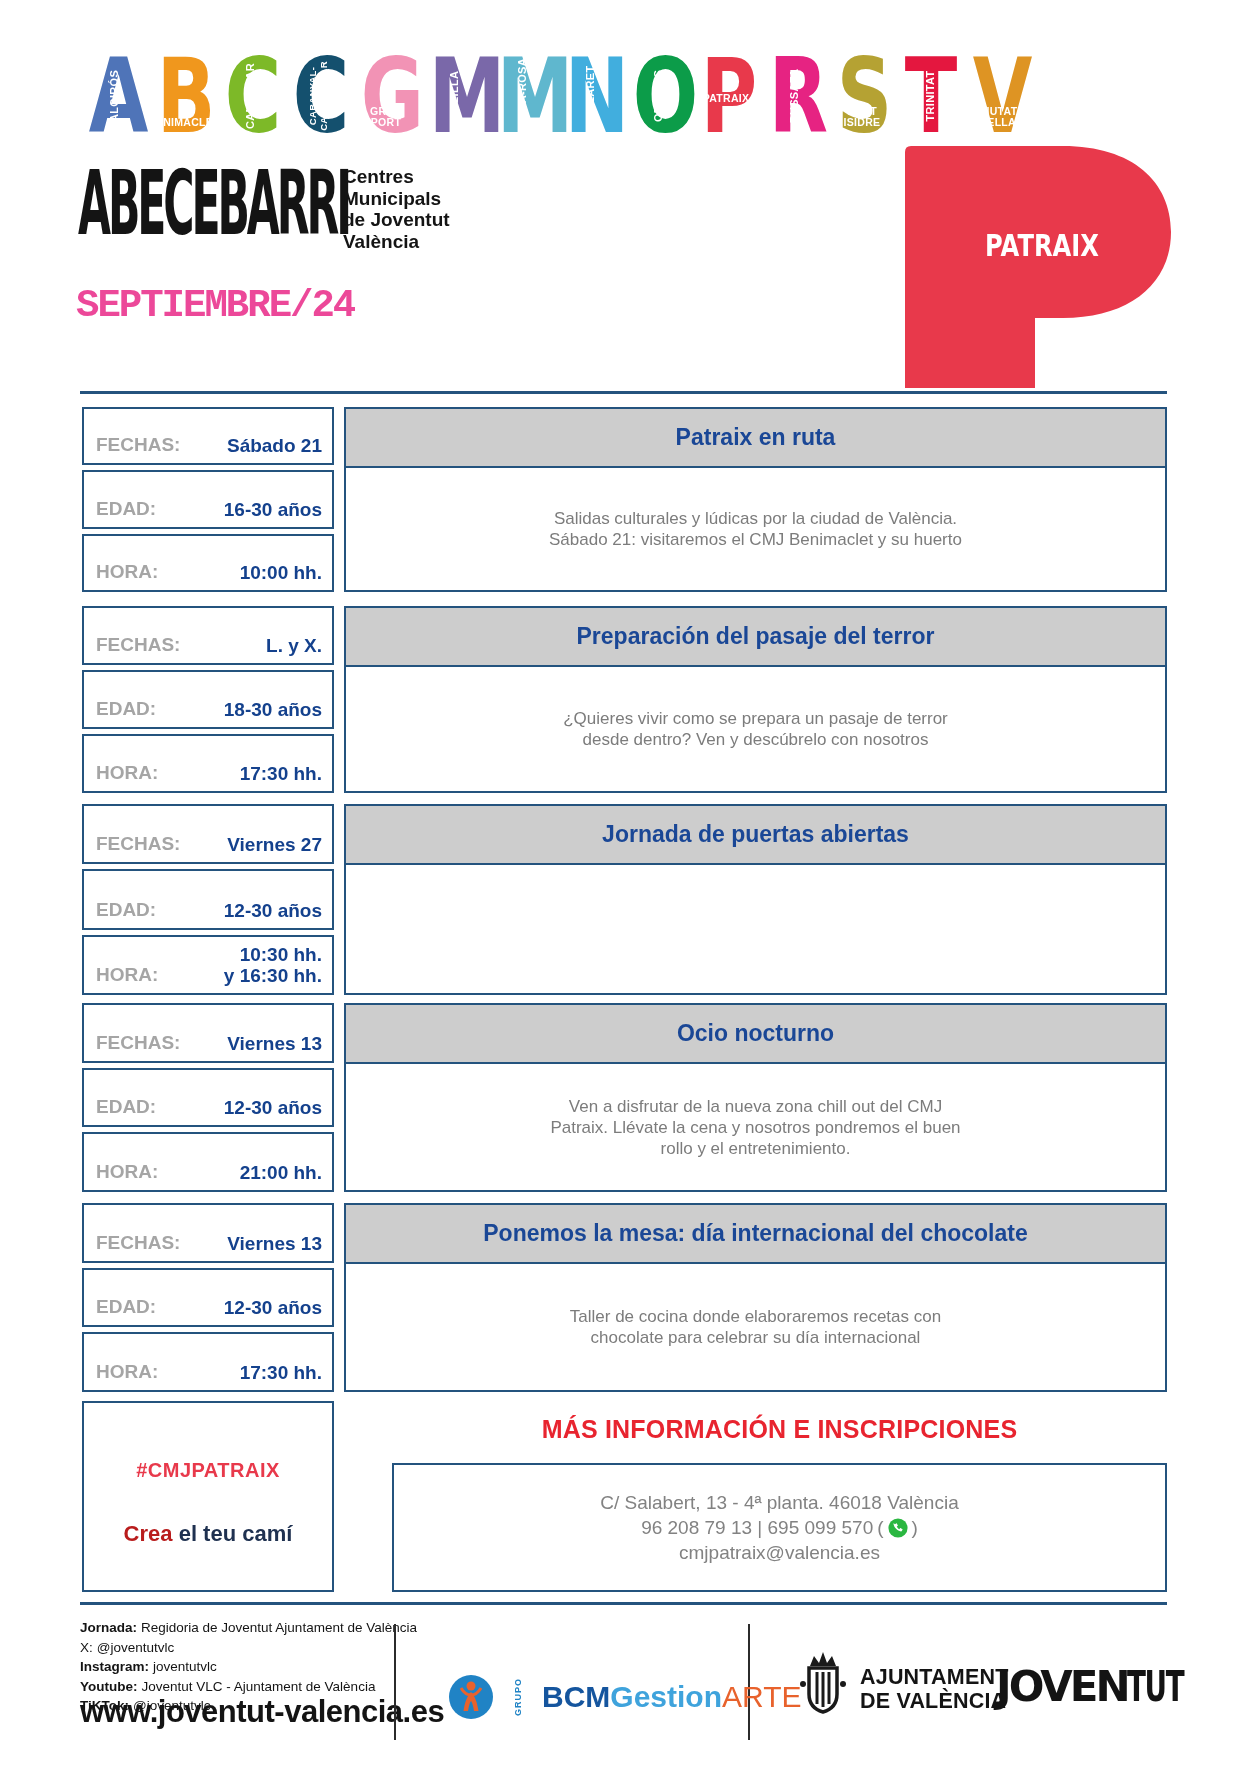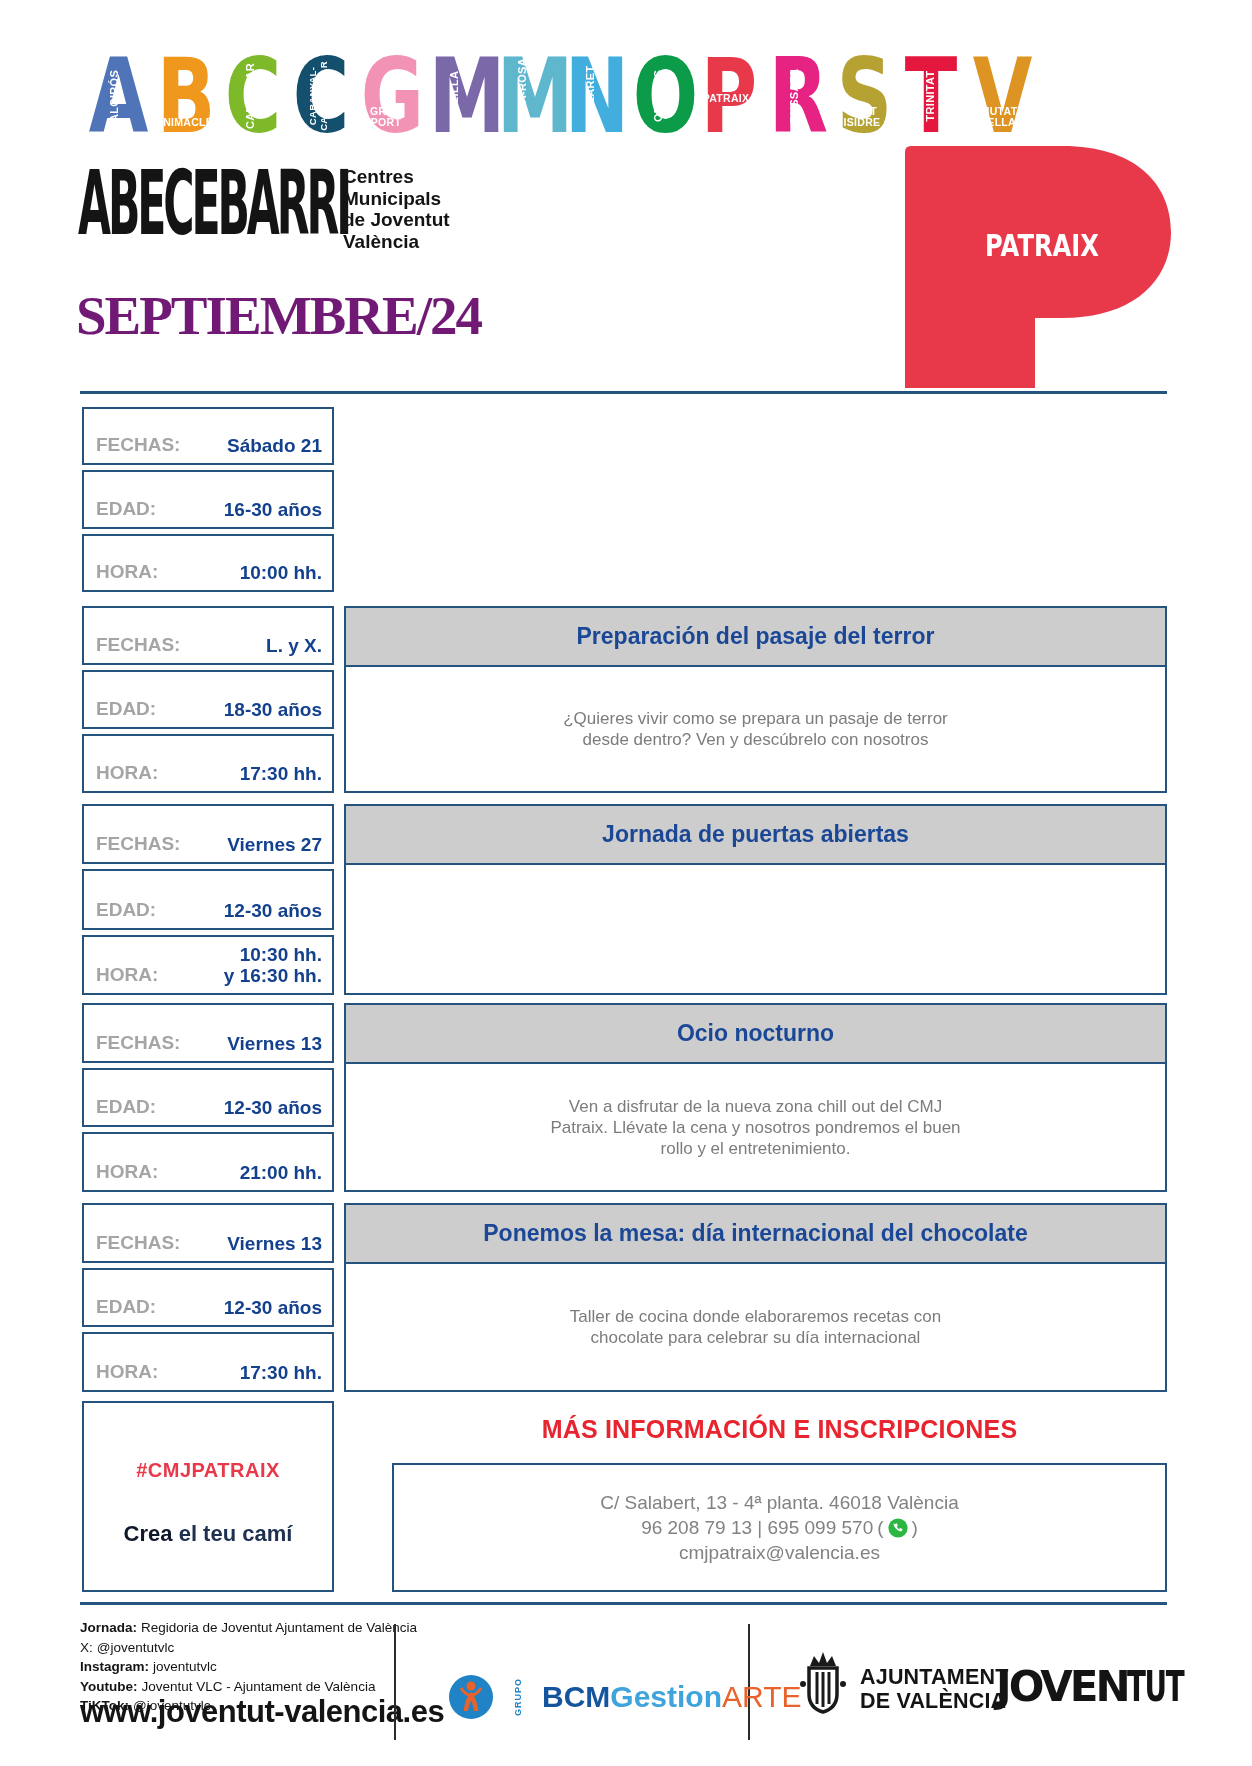--- a/index.html
+++ b/index.html
@@ -19,22 +19,22 @@
                  justify-content:center;align-items:center;transform:rotate(-90deg);}
   .alpha-label.h{left:0;right:0;bottom:16px;font-size:10.5px;}
 
   
   .logo-word{position:absolute;left:78px;top:164px;font-size:82px;line-height:74px;
              font-weight:bold;font-family:"DejaVu Sans",sans-serif;color:#141414;
              letter-spacing:-6px;transform:scale(0.52,1.08);transform-origin:left top;white-space:nowrap;}
   .org-name{position:absolute;left:343px;top:166px;font-size:19px;font-weight:bold;
             line-height:21.5px;color:#141414;}
   .bigp{position:absolute;left:905px;top:146px;}
-  .month{position:absolute;left:76px;top:284px;font-family:Liberation Serif, serif;
-         font-weight:bold;font-size:55px;color:#701a75;letter-spacing:-2px;white-space:nowrap;}
+  .month{position:absolute;left:76px;top:284px;font-family:Liberation Mono, monospace;
+         font-weight:bold;font-size:39px;color:#ec4899;letter-spacing:-2px;white-space:nowrap;}
   .rule{position:absolute;left:80px;top:391px;width:1087px;height:3px;background:#24537E;}
 
   
   .event{position:absolute;left:82px;width:1085px;}
   .lcol{position:absolute;left:0;top:0;bottom:0;width:252px;display:flex;flex-direction:column;gap:5px;}
   .lcell{flex:1;border:2px solid #24537E;background:#fff;display:flex;align-items:flex-end;
          justify-content:space-between;padding:0 10px 7px 12px;box-sizing:border-box;}
   .lbl{font-size:19px;font-weight:bold;color:#A5A5A5;}
   .lval{font-size:19px;font-weight:bold;color:#14418D;text-align:right;line-height:21px;}
   .lval span{display:block;}
@@ -46,21 +46,21 @@
   .rhead span{font-size:23px;font-weight:bold;color:#1A4796;}
   .rbody{flex:1;display:flex;align-items:center;justify-content:center;}
   .rbody p{margin:0;max-width:420px;text-align:center;font-size:17px;line-height:21px;color:#7C7C7C;}
 
   
   .info-left{position:absolute;left:0;top:0;bottom:0;width:252px;border:2px solid #24537E;
              box-sizing:border-box;background:#fff;}
   .hashtag{position:absolute;left:0;right:0;top:56px;text-align:center;font-size:20px;
            font-weight:bold;color:#E8394B;letter-spacing:.5px;}
   .slogan{position:absolute;left:0;right:0;top:118px;text-align:center;font-size:22px;font-weight:bold;}
-  .slogan .s-red{color:#0f172a;}
+  .slogan .s-red{color:#b91c1c;}
   .slogan .s-dark{color:#1F3150;}
   .info-right{position:absolute;left:262px;top:0;right:0;bottom:0;margin-left:48px;}
   .info-title{height:56px;display:flex;align-items:center;justify-content:center;
               color:#E8242F;font-weight:bold;font-size:25px;letter-spacing:.2px;}
   .info-box{position:absolute;left:0;right:0;top:62px;bottom:0;border:2px solid #24537E;
             box-sizing:border-box;display:flex;flex-direction:column;align-items:center;
             justify-content:center;gap:1px;color:#828282;font-size:19px;line-height:24px;background:#fff;}
   .info-box .phone-row{display:flex;align-items:center;gap:4px;}
   .wa{display:inline-block;vertical-align:-4px;}
   .email-link{color:#828282;}
@@ -210,20 +210,28 @@
           <span class="lbl">EDAD:</span>
           <span class="lval">16-30 años</span>
         </div>
       <div class="lcell">
           <span class="lbl">HORA:</span>
           <span class="lval">
             <span>10:00 hh.</span>
           </span>
         </div>
     </div>
+    <div class="rcol">
+      <div class="rhead">
+          <span>Patraix en ruta</span>
+        </div>
+      <div class="rbody">
+          <p>Salidas culturales y lúdicas por la ciudad de València. Sábado 21: visitaremos el CMJ Benimaclet y su huerto</p>
+        </div>
+    </div>
   </div>
 
   <div class="event" style="top:606px;height:187px">
     <div class="lcol">
       <div class="lcell">
           <span class="lbl">FECHAS:</span>
           <span class="lval">L. y X.</span>
         </div>
       <div class="lcell">
           <span class="lbl">EDAD:</span>

